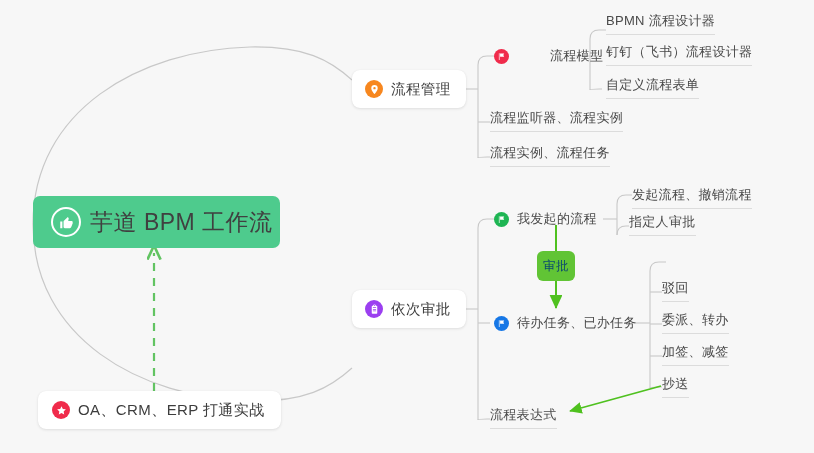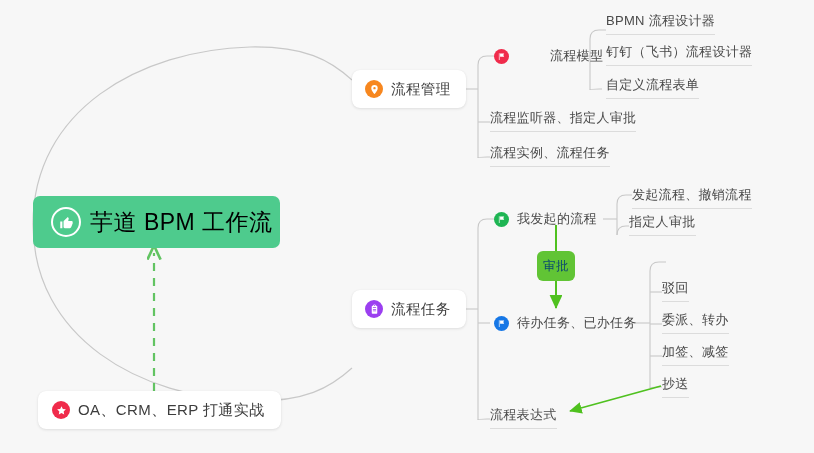--- a/index.html
+++ b/index.html
@@ -48,21 +48,21 @@
     width: 247px;
     height: 52px;
     background: #4ecb8d;
     border-radius: 7px;
     box-shadow: none;
     padding-left: 18px;
     color: #ffffff;
   }
   .root-label {
     font-size: 23px;
-    color: #000000;
+    color: #404040;
     letter-spacing: 0.5px;
     margin-left: 9px;
     font-weight: 400;
   }
 
   .branch-card {
     height: 38px;
     padding: 0 15px 0 13px;
   }
   .branch-label {
@@ -232,30 +232,30 @@
         <path fill="#ffffff" d="M5 3h1.8v18H5zM8.2 4h11l-2.4 4.2 2.4 4.2h-11z"></path>
       </svg>
     </span>
     <span class="t">流程模型</span>
   </div>
 
   <div class="leaf u" style="left:606px; top:12px;">BPMN 流程设计器</div>
   <div class="leaf u" style="left:606px; top:43px;">钉钉（飞书）流程设计器</div>
   <div class="leaf u" style="left:606px; top:76px;">自定义流程表单</div>
 
-  <div class="leaf u" style="left:490px; top:109px;">流程监听器、指定人审批</div>
+  <div class="leaf u" style="left:490px; top:109px;">流程监听器、流程实例</div>
   <div class="leaf u" style="left:490px; top:144px;">流程实例、流程任务</div>
 
   <div class="card branch-card" style="left:352px; top:290px;">
     <span class="badge" style="background:#9b3ff0;">
       <svg width="11" height="11" viewBox="0 0 24 24">
         <path fill="#ffffff" d="M16.5 4H15a3 3 0 0 0-6 0H7.5A1.5 1.5 0 0 0 6 5.5v14A1.5 1.5 0 0 0 7.5 21h9a1.5 1.5 0 0 0 1.5-1.5v-14A1.5 1.5 0 0 0 16.5 4zM12 2.4a1.1 1.1 0 1 1 0 2.2 1.1 1.1 0 0 1 0-2.2zM15.5 16h-7v-1.6h7zm0-3.6h-7v-1.6h7zm0-3.6h-7V7.2h7z"></path>
       </svg>
     </span>
-    <span class="branch-label">流程任务</span>
+    <span class="branch-label">依次审批</span>
   </div>
 
   <div class="leaf-badged" style="left:494px; top:210px;">
     <span class="badge" style="width:15px;height:15px;background:#1eb553;">
       <svg width="9" height="9" viewBox="0 0 24 24">
         <path fill="#ffffff" d="M5 3h1.8v18H5zM8.2 4h11l-2.4 4.2 2.4 4.2h-11z"></path>
       </svg>
     </span>
     <span class="t">我发起的流程</span>
   </div>

